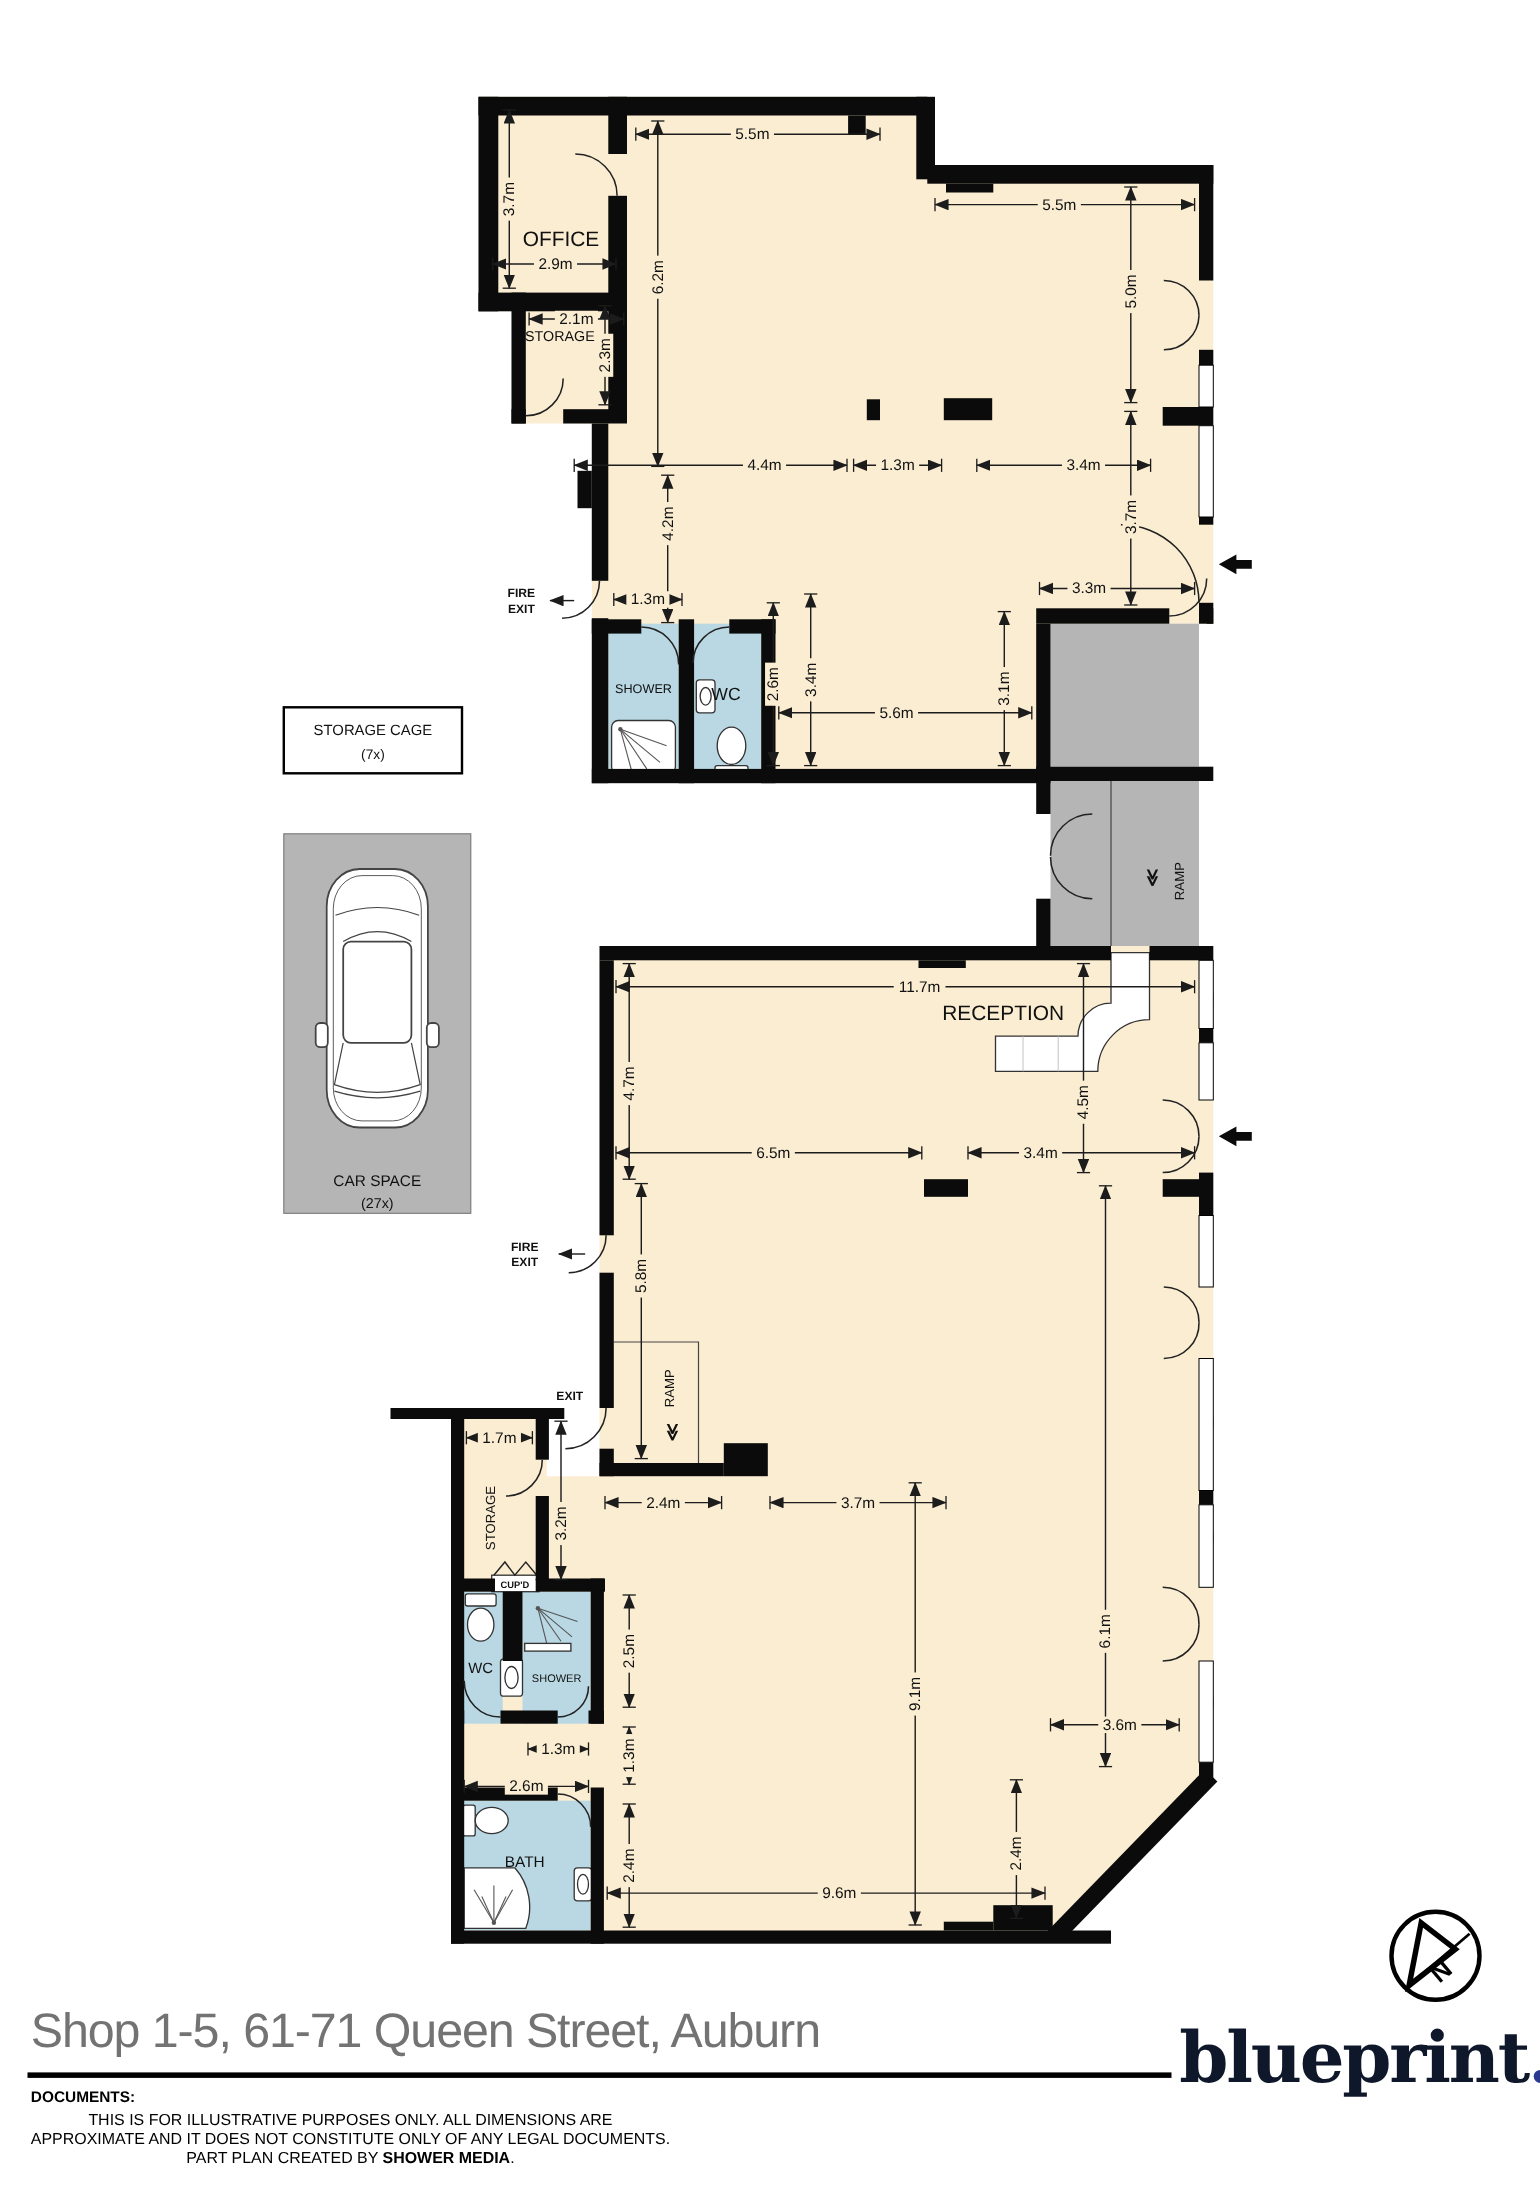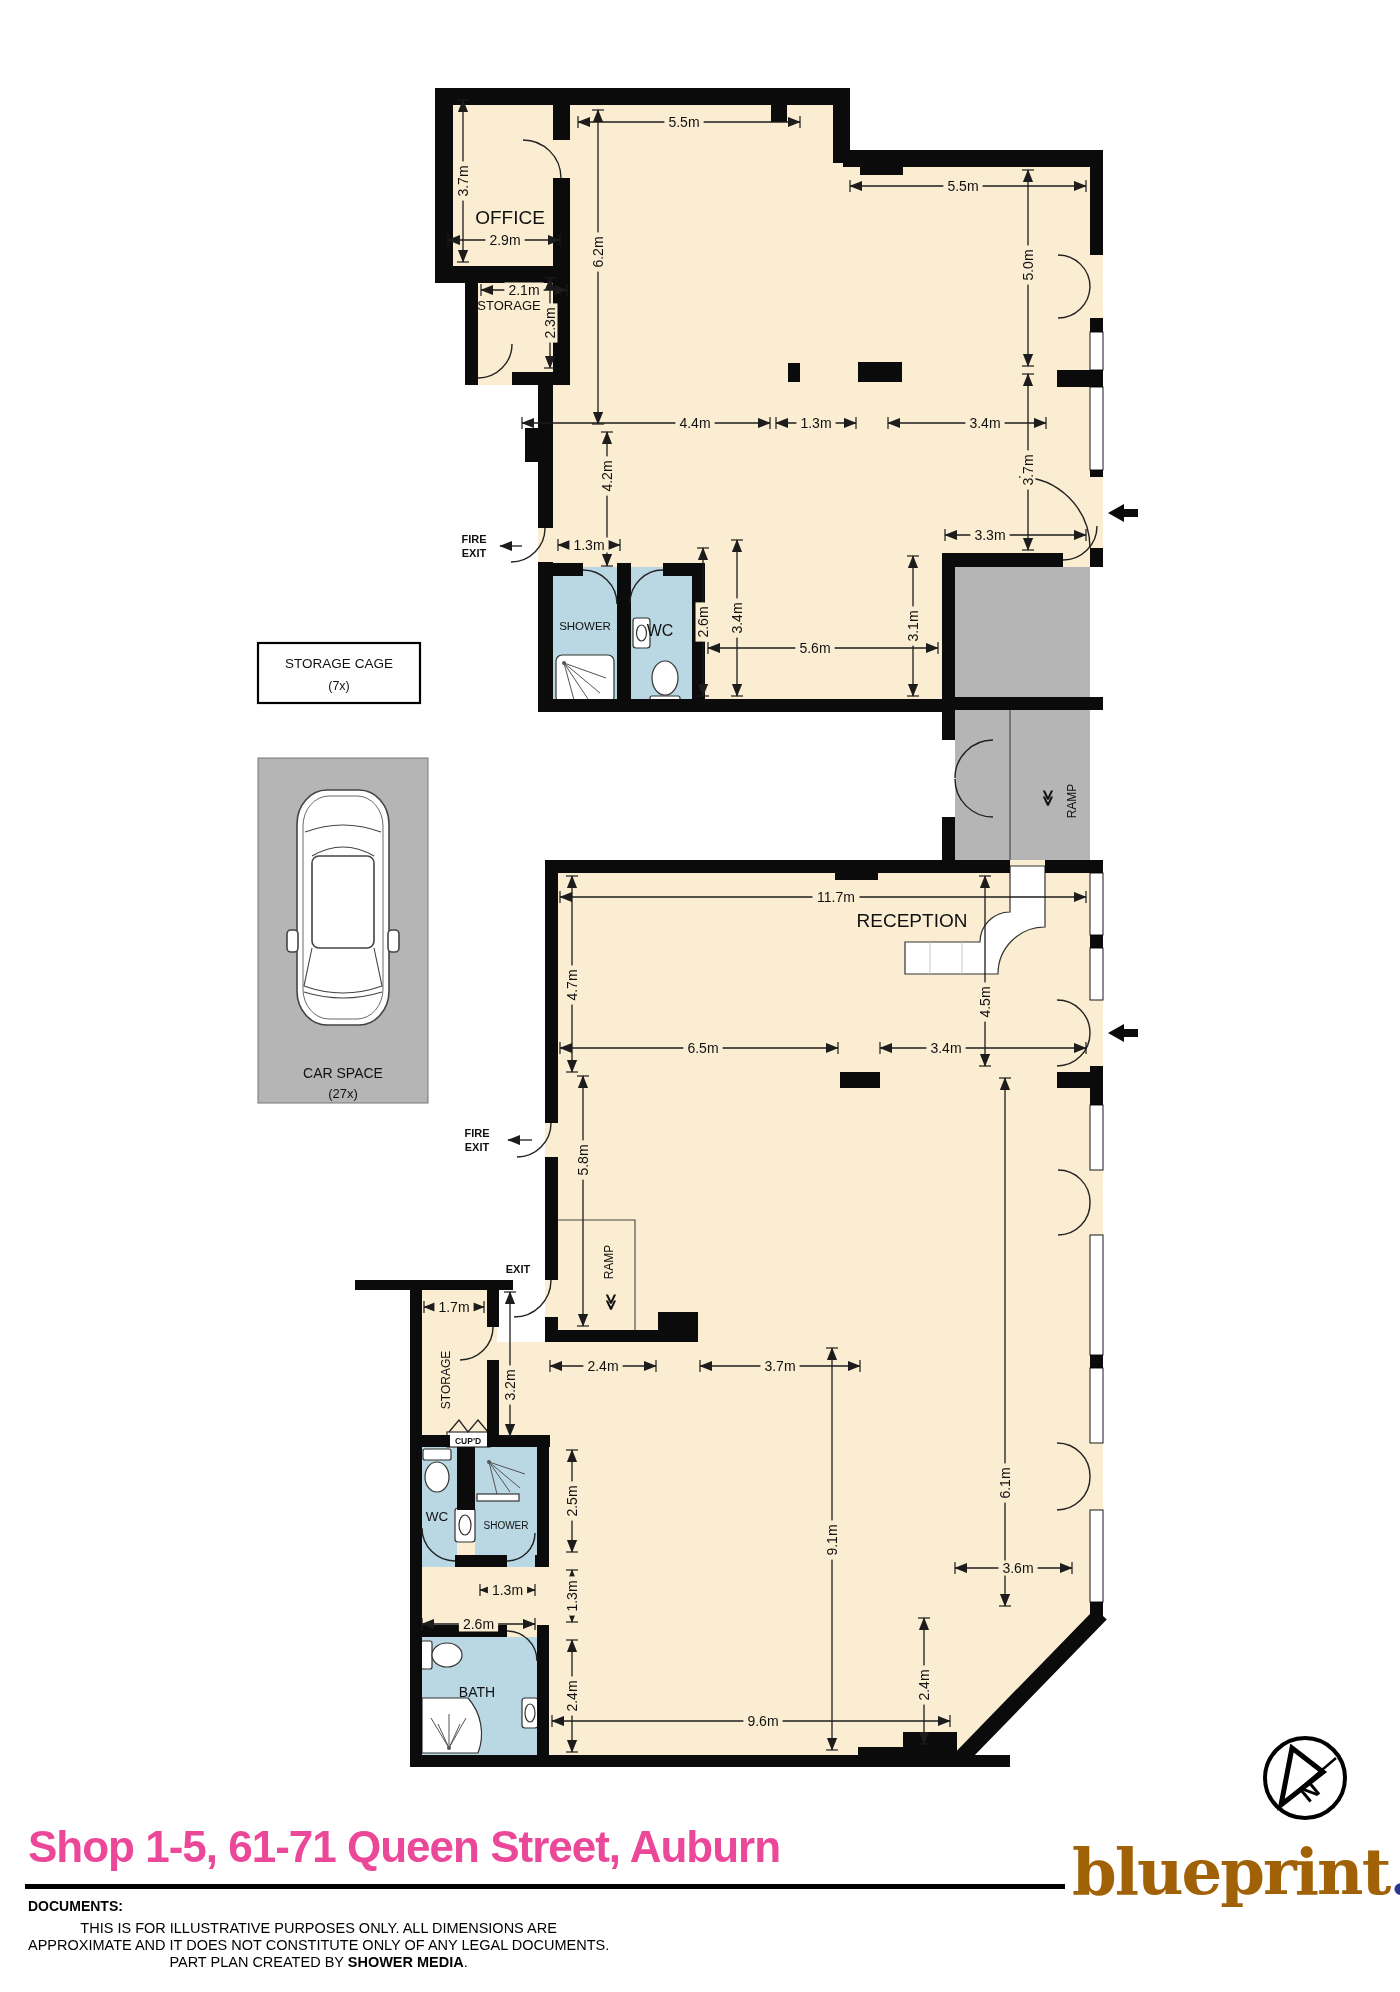--- a/index.html
+++ b/index.html
@@ -8,21 +8,21 @@
   .dimline{stroke:#1c1c1c;stroke-width:1.3;fill:none;}
   .tick{stroke:#1c1c1c;stroke-width:1.2;}
   .dimbg{fill:#FAEDD2;}
   .dimtext{font:14px "Liberation Sans",sans-serif;fill:#111;text-anchor:middle;}
   .roomlabel{fill:#111;text-anchor:middle;font-family:"Liberation Sans",sans-serif;}
   .wall{fill:#0b0b0b;}
   .arc{fill:none;stroke:#222;stroke-width:1.4;}
   .fixture{fill:#fff;stroke:#333;stroke-width:1.2;}
   .thin{stroke:#444;stroke-width:1.1;fill:none;}
   .window{fill:#fff;stroke:#000;stroke-width:0.9;}
-  #title-block{position:absolute;left:28px;top:1822px;font-size:44px;font-weight:bold;color:#ec4899;letter-spacing:-1px;}
+  #title-block{position:absolute;left:28px;top:1822px;font-size:44px;font-weight:normal;color:#737373;letter-spacing:-1px;}
   #title-rule{position:absolute;left:25px;top:1884px;width:1040px;height:5px;background:#000;}
   #disclaimer{position:absolute;left:28px;top:1898px;color:#000;}
   #disclaimer .h{font-size:14px;font-weight:bold;margin-bottom:6px;}
   #disclaimer .l{font-size:14.5px;line-height:17px;text-align:center;}
   #logo{position:absolute;left:1072px;top:1834px;font-family:"DejaVu Serif","Liberation Serif",serif;font-weight:bold;font-size:64px;letter-spacing:-2px;}
 </style>
 </head>
 <body>
 
 <svg id="plan" width="1400" height="1992" viewBox="0 0 1400 1992" xmlns="http://www.w3.org/2000/svg">
@@ -640,13 +640,13 @@
 </svg>
 
 <div id="title-block">Shop 1-5, 61-71 Queen Street, Auburn</div>
 <div id="title-rule"></div>
 <div id="disclaimer">
   <div class="h">DOCUMENTS:</div>
   <div class="l">THIS IS FOR ILLUSTRATIVE PURPOSES ONLY. ALL DIMENSIONS ARE</div>
   <div class="l">APPROXIMATE AND IT DOES NOT CONSTITUTE ONLY OF ANY LEGAL DOCUMENTS.</div>
   <div class="l"><span>PART PLAN CREATED BY </span><b>SHOWER MEDIA</b><span>.</span></div>
 </div>
-<div id="logo"><span id="logo-text" style="color: #a16207;">blueprint</span><span id="logo-dot" style="color: rgb(43, 57, 144);">.</span></div>
+<div id="logo"><span id="logo-text" style="color: #0f172a;">blueprint</span><span id="logo-dot" style="color: rgb(43, 57, 144);">.</span></div>
 
 </body></html>

